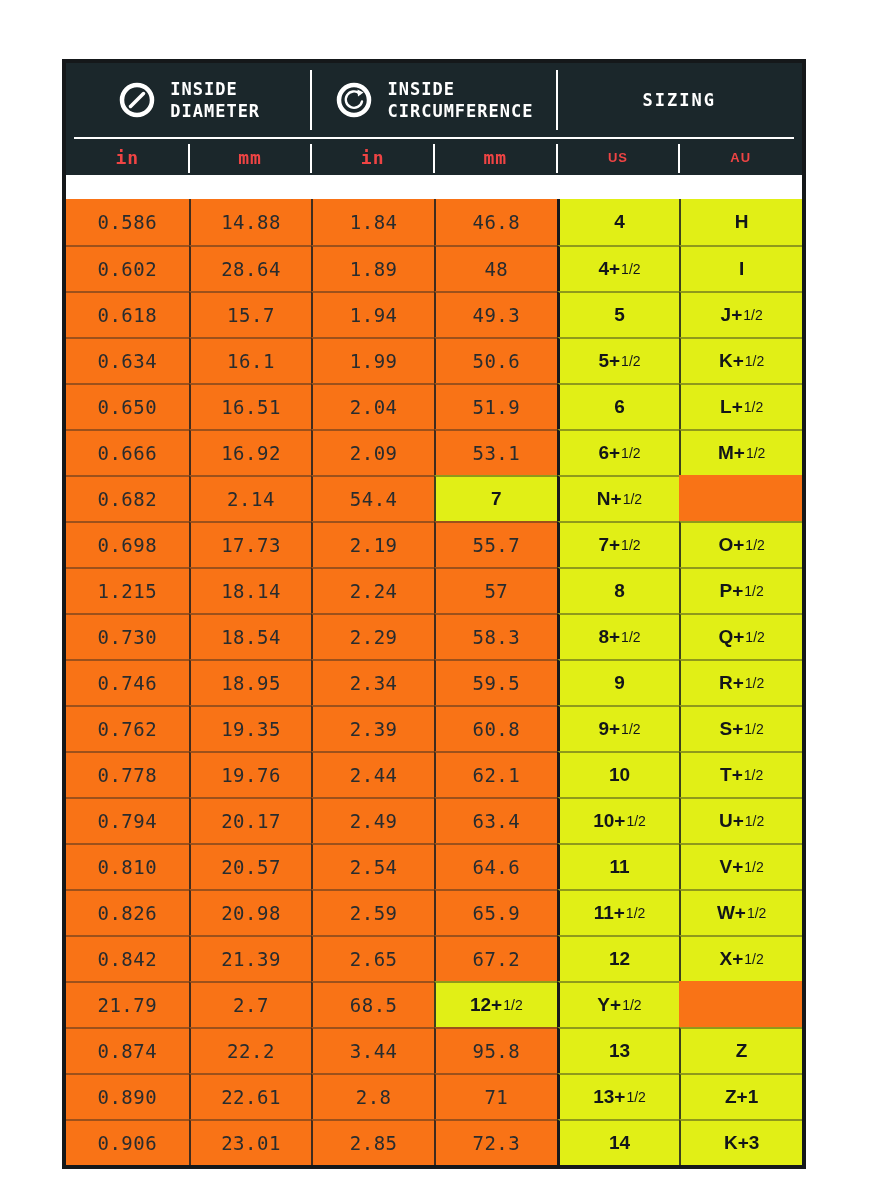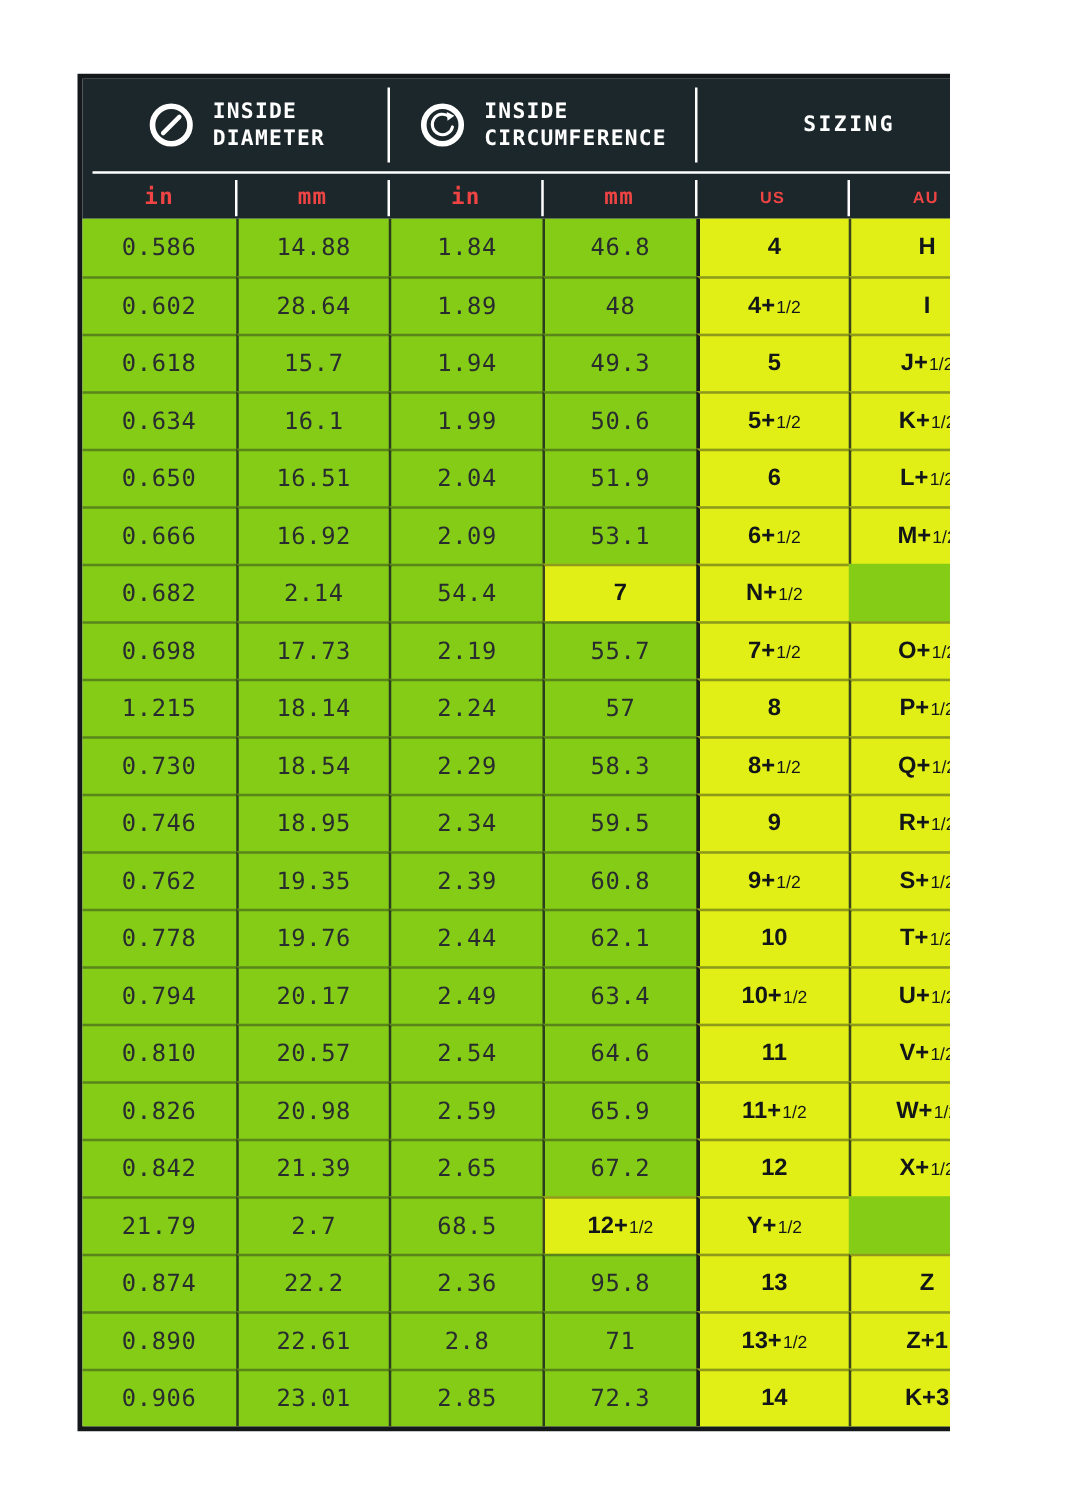--- a/index.html
+++ b/index.html
@@ -1,21 +1,21 @@
 <!DOCTYPE html>
 <html style="--header-bg: #1b272b; --highlight: #e1ef16; --border-dark: #15181a;"><head>
 <meta charset="utf-8">
 <style>
   html,body{margin:0;padding:0;}
   body{
     width:870px;height:1200px;background:#ffffff;
     font-family:"DejaVu Sans Mono", monospace;
     -webkit-font-smoothing:antialiased;
   }
-  .canvas{position:relative;width:760px;height:1200px;background:#ffffff;overflow:hidden;}
+  .canvas{position:relative;width:870px;height:1200px;background:#ffffff;overflow:hidden;}
 
   .ring-table{
     position:absolute;left:62px;top:59px;width:744px;
     border:4px solid var(--border-dark,#15181a);
     box-sizing:border-box;background:#ffffff;
   }
 
   
   .thead{background:var(--header-bg,#1b272b);color:#fff;}
   .title-row{display:grid;grid-template-columns:1fr 1fr 1fr;height:74px;}
@@ -37,21 +37,21 @@
   .sub-cell{
     position:relative;display:flex;align-items:center;justify-content:center;
     font-weight:bold;font-size:18px;letter-spacing:1px;color:#ef4444;
   }
   .sub-cell + .sub-cell::before{
     content:"";position:absolute;left:-1px;top:5px;height:29px;width:2px;background:#ffffff;
   }
   .sub-cell.sans{font-family:"Liberation Sans", sans-serif;font-size:13px;}
 
   
-  .tbody{background:#84cc16;}
+  .tbody{background:#f97316;margin-top:24px;}
   .trow{display:grid;grid-template-columns:repeat(6,1fr);height:46px;}
   .cell{
     box-sizing:border-box;display:flex;align-items:center;justify-content:center;
     height:46px;
   }
   .cell + .cell{border-left:2px solid rgba(25,29,32,0.82);}
   .cell:nth-child(5){border-left:3px solid #171a1c;}
   .trow + .trow .cell{border-top:2px solid rgba(30,35,35,0.42);}
 
   .cell.num{font-size:19px;color:#292c2e;letter-spacing:0.5px;}
@@ -324,21 +324,21 @@
             <span class="frac">1/2</span>
           </div>
           <div class="cell size">
             <span class="main">Y+</span>
             <span class="frac">1/2</span>
           </div>
         </div>
         <div class="trow">
           <div class="cell num">0.874</div>
           <div class="cell num">22.2</div>
-          <div class="cell num">2.36</div>
+          <div class="cell num">3.44</div>
           <div class="cell num">95.8</div>
           <div class="cell size">13</div>
           <div class="cell size">Z</div>
         </div>
         <div class="trow">
           <div class="cell num">0.890</div>
           <div class="cell num">22.61</div>
           <div class="cell num">2.8</div>
           <div class="cell num">71</div>
           <div class="cell size">

